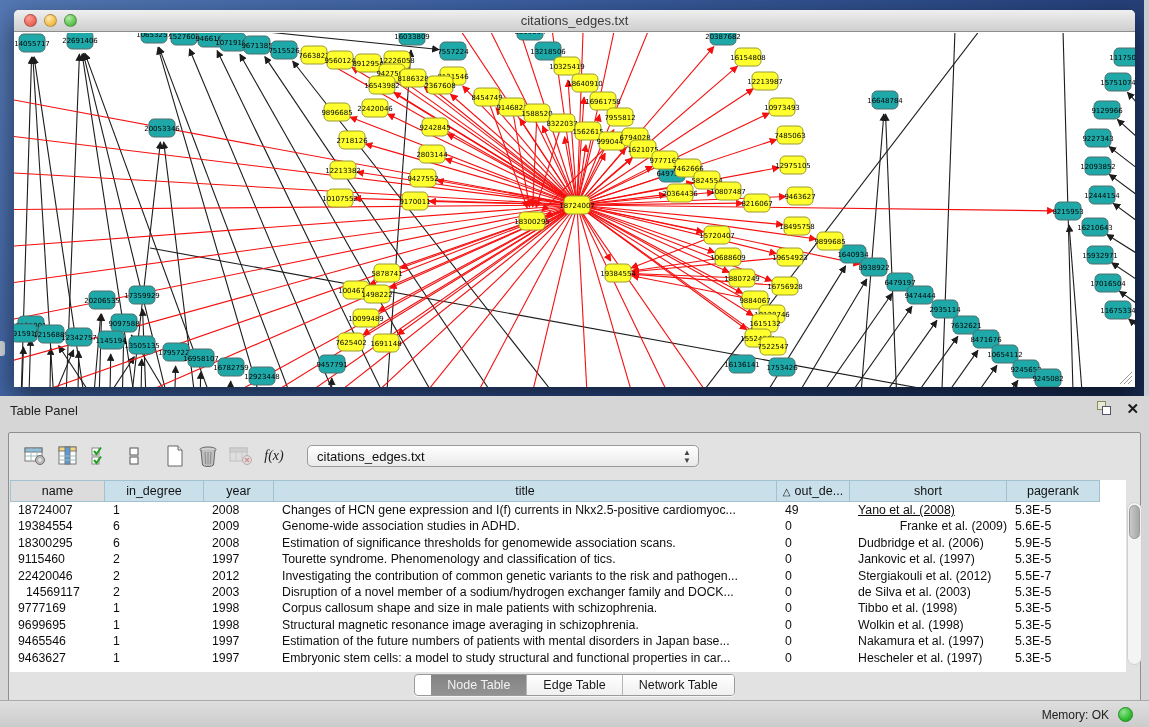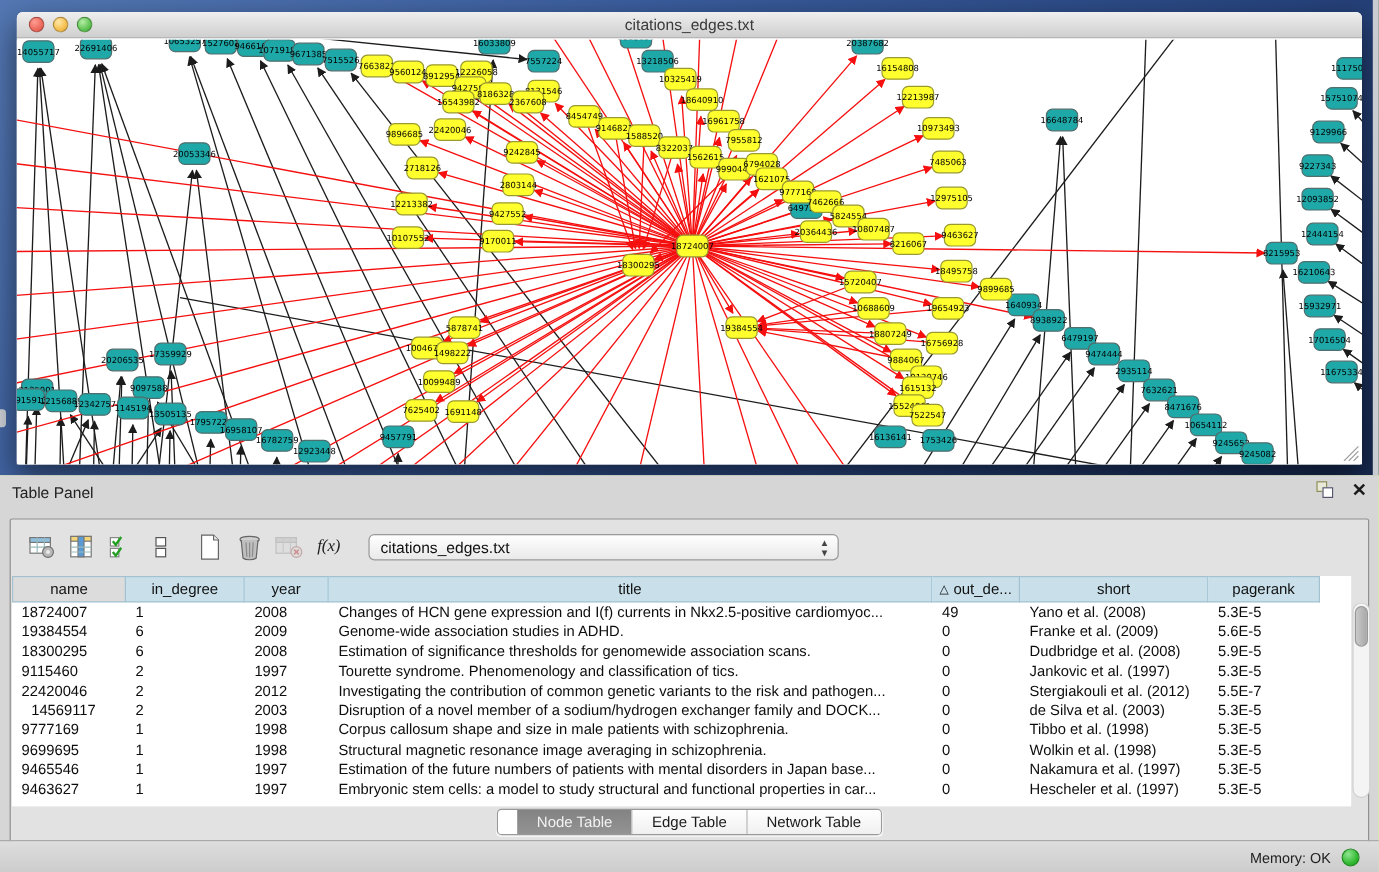--- a/index.html
+++ b/index.html
@@ -849,39 +849,39 @@
               <span>pagerank</span>
             </div>
           </div>
         <div class="tbody" id="tbody">
             <div class="tr">
               <div class="td" style="width: 95px;">18724007</div>
               <div class="td" style="width: 99px;">1</div>
               <div class="td" style="width: 70px;">2008</div>
               <div class="td" style="width: 503px;">Changes of HCN gene expression and I(f) currents in Nkx2.5-positive cardiomyoc...</div>
               <div class="td" style="width: 73px;">49</div>
-              <div class="td" style="width: 157px;">Yano et al. (2008)</div>
+              <div class="td" style="width: 157px; text-decoration: underline;">Yano et al. (2008)</div>
               <div class="td" style="width: 93px;">5.3E-5</div>
             </div>
             <div class="tr">
               <div class="td" style="width: 95px;">19384554</div>
               <div class="td" style="width: 99px;">6</div>
               <div class="td" style="width: 70px;">2009</div>
               <div class="td" style="width: 503px;">Genome-wide association studies in ADHD.</div>
               <div class="td" style="width: 73px;">0</div>
-              <div class="td" style="width: 157px;">Franke et al. (2009)</div>
+              <div class="td" style="width: 157px; text-align: right;">Franke et al. (2009)</div>
               <div class="td" style="width: 93px;">5.6E-5</div>
             </div>
             <div class="tr">
               <div class="td" style="width: 95px;">18300295</div>
               <div class="td" style="width: 99px;">6</div>
               <div class="td" style="width: 70px;">2008</div>
               <div class="td" style="width: 503px;">Estimation of significance thresholds for genomewide association scans.</div>
               <div class="td" style="width: 73px;">0</div>
-              <div class="td" style="width: 157px;">Dudbridge et al. (2008)</div>
+              <div class="td" style="width: 157px;">Dudbridge et al. (2006)</div>
               <div class="td" style="width: 93px;">5.9E-5</div>
             </div>
             <div class="tr">
               <div class="td" style="width: 95px;">9115460</div>
               <div class="td" style="width: 99px;">2</div>
               <div class="td" style="width: 70px;">1997</div>
               <div class="td" style="width: 503px;">Tourette syndrome. Phenomenology and classification of tics.</div>
               <div class="td" style="width: 73px;">0</div>
               <div class="td" style="width: 157px;">Jankovic et al. (1997)</div>
               <div class="td" style="width: 93px;">5.3E-5</div>

